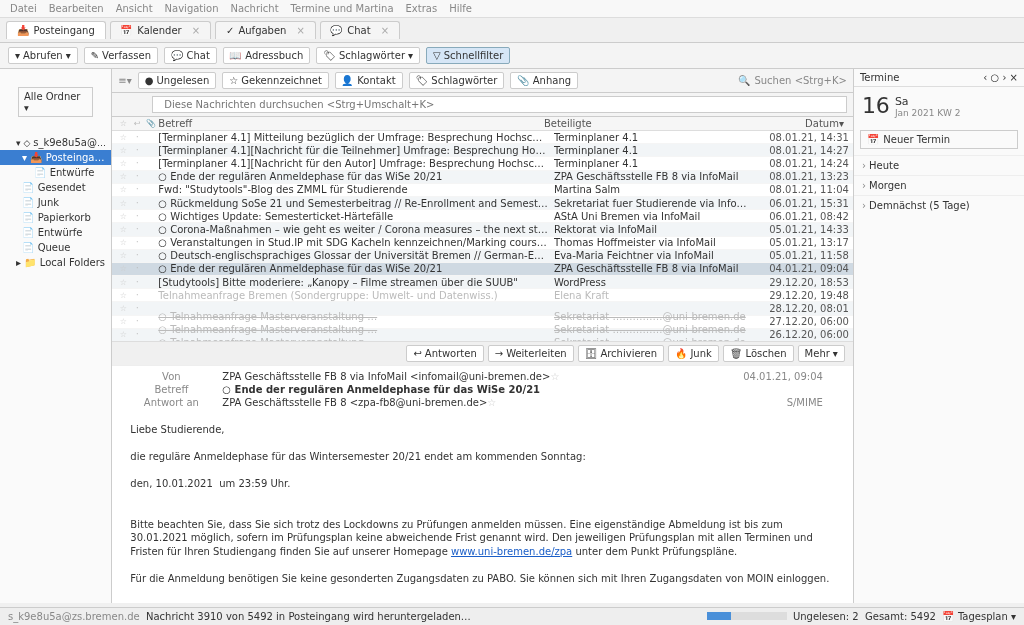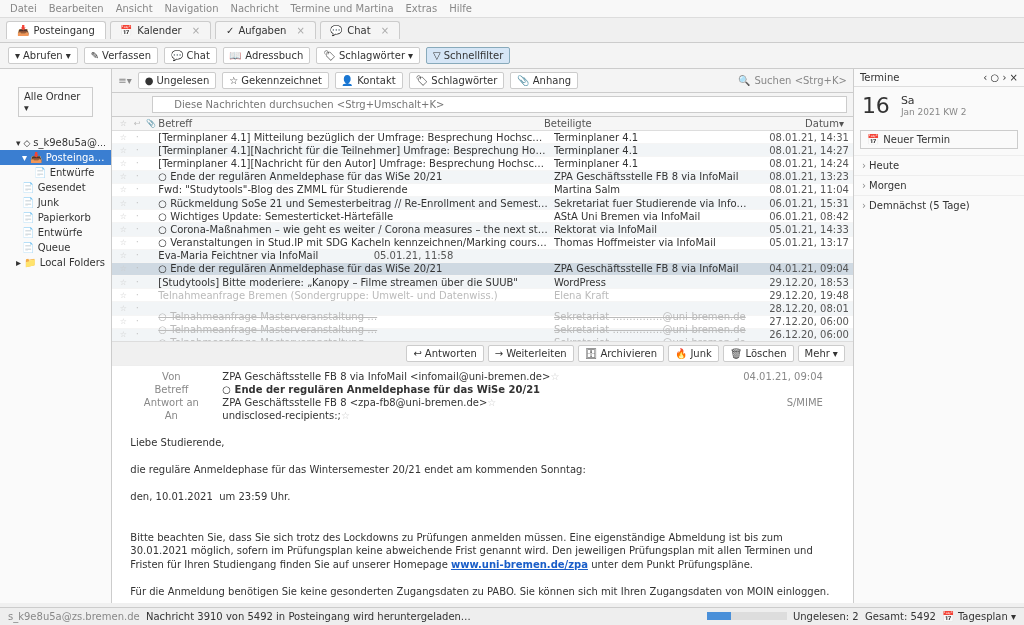--- a/index.html
+++ b/index.html
@@ -16,44 +16,44 @@
 .sidebar { width:128px; border-right:1px solid #ccc; background:#fafafa; overflow:hidden; }
 .acct { padding:3px 5px; border:1px solid #ccc; margin:18px; font-size:9.5px; }
 .tree { }
 .tree .tn { padding:2px 4px 2px 16px; white-space:nowrap; overflow:hidden; text-overflow:ellipsis; }
 .tree .tn.d1 { padding-left:22px; }
 .tree .tn.d2 { padding-left:34px; }
 .tree .sel { background:#3a7ed1; color:#fff; }
 .mailarea { flex:1; display:flex; flex-direction:column; border-right:1px solid #ccc; }
 .filterbar { display:flex; gap:6px; padding:3px 6px; background:#f4f4f4; border-bottom:1px solid #ccc; align-items:center; }
 .searchbox { flex:1; }
-.searchbox input { width:100%; padding:2px 21px; border:1px solid #ccc; color:#999; }
+.searchbox input { width:100%; padding:2px 11px; border:1px solid #ccc; color:#999; }
 .headerrow, .msgrow { display:flex; align-items:center; padding:1px 4px; }
 .headerrow { font-weight:500; color:#555; border-bottom:1px solid #ddd; background:#f6f6f6; font-size:9.5px; }
 .col-star,.col-rep,.col-att{ width:14px; color:#bbb; text-align:center; font-size:8px; }
 .col-subj { flex:1.6; white-space:nowrap; overflow:hidden; text-overflow:ellipsis; padding-right:6px; }
 .col-from { width:200px; white-space:nowrap; overflow:hidden; text-overflow:ellipsis; }
 .col-date { width:95px; text-align:right; color:#555; }
 .msglist { overflow:hidden; flex:0 0 210px; font-family:monospace; font-size:10px; }
 .msgrow { background:#fff; border-bottom:1px solid #f5f5f5; height:13.2px; }
 .msgrow.alt { background:#f2f5f7; }
 .msgrow.sel { background:#cfd9e2; }
 .msgrow.dim .col-subj,.msgrow.dim .col-from { color:#bbb; text-decoration:line-through;margin-top:15px; }
 .msgrow.dim2 .col-subj,.msgrow.dim2 .col-from { color:#bbb;  }
 .preview { flex:1; overflow:auto; background:#fff; }
 .preview-actions { display:flex; justify-content:flex-end; gap:4px; padding:3px 8px; border-top:1px solid #ddd; border-bottom:1px solid #eee; }
 .preview-head { padding:4px 30px 4px 110px; position:relative; font-family:monospace; }
 .preview-head .lab { position:absolute; left:14px; width:90px; text-align:center; color:#888; }
 .preview-head .row { position:relative; padding:1px 0;}
 .preview-head .row .lab { left:-96px; }
 .preview-body { padding:10px 18px; font-family:monospace; line-height:1.35; white-space:pre-wrap; }
-.preview-body a { color:#1a5ec8; text-decoration:underline;font-weight:bold; }
+.preview-body a { color:#1a5ec8; text-decoration:underline; }
 .cal { width:194px; background:#fafafa; }
 .cal-head { display:flex; justify-content:space-between; align-items:center; padding:3px 6px; border-bottom:1px solid #ddd; }
-.cal-date { display:flex; align-items:center; gap:11px; padding:6px 8px; }
+.cal-date { display:flex; align-items:flex-end; gap:5px; padding:6px 8px; }
 .cal-date .num { font-size:22px; }
 .cal-date .day { font-size:11px; }
 .cal-date .wk { color:#888; font-size:9px; }
 .cal .newt { margin:6px; padding:3px 6px; border:1px solid #ccc; display:flex; align-items:center; gap:4px;}
 .cal .sec { padding:4px 8px; border-top:1px solid #eee; font-size:10px; color:#333;}
 .cal .sec::before { content:"› "; color:#888; }
 .statusbar { position:absolute; bottom:0; left:0; right:0; display:flex; justify-content:space-between; align-items:center; padding:3px 8px; background:#eee; border-top:1px solid #ccc; font-size:9.5px; }
 .prog { width:80px; height:8px; background:#ddd; display:inline-block; position:relative; }
 .prog::after{ content:""; position:absolute; left:0; top:0; bottom:0; width:30%; background:#4a90d9; }
 .star { color:#ccc; }
@@ -215,20 +215,21 @@
           <span class="col-rep">·</span>
           <span class="col-att"></span>
           <span class="col-subj">○ Veranstaltungen in Stud.IP mit SDG Kacheln kennzeichnen/Marking cours…</span>
           <span class="col-from">Thomas Hoffmeister via InfoMail</span>
           <span class="col-date">05.01.21, 13:17</span>
         </div>
         <div class="msgrow alt">
           <span class="col-star star">☆</span>
           <span class="col-rep">·</span>
           <span class="col-att"></span>
+          <span class="col-subj">○ Deutsch-englischsprachiges Glossar der Universität Bremen // German-E…</span>
           <span class="col-from">Eva-Maria Feichtner via InfoMail</span>
           <span class="col-date">05.01.21, 11:58</span>
         </div>
         <div class="msgrow sel">
           <span class="col-star star">☆</span>
           <span class="col-rep">·</span>
           <span class="col-att"></span>
           <span class="col-subj">○ Ende der regulären Anmeldephase für das WiSe 20/21</span>
           <span class="col-from">ZPA Geschäftsstelle FB 8 via InfoMail</span>
           <span class="col-date">04.01.21, 09:04</span>
@@ -284,21 +285,20 @@
       <span class="btn"><span>Mehr</span>▾</span>
     </div>
 
     <div class="preview">
       <div class="preview-head">
         <div class="row"><span class="lab">Von</span><span>ZPA Geschäftsstelle FB 8 via InfoMail &lt;infomail@uni-bremen.de&gt;</span><span class="star">☆</span>
           <span style="float:right;color:#888;">04.01.21, 09:04</span></div>
         <div class="row"><span class="lab">Betreff</span><b>○ Ende der regulären Anmeldephase für das WiSe 20/21</b></div>
         <div class="row"><span class="lab">Antwort an</span><span>ZPA Geschäftsstelle FB 8 &lt;zpa-fb8@uni-bremen.de&gt;</span><span class="star">☆</span>
           <span style="float:right;color:#888;">S/MIME</span></div>
-        <div class="row"><span class="lab">An</span><span>undisclosed-recipients:;</span><span class="star">☆</span></div>
       </div>
       <div class="preview-body"><span>Liebe Studierende,</span>
 
 <span>die reguläre Anmeldephase für das Wintersemester 20/21 endet am kommenden Sonntag:</span>
 
 <span>den, 10.01.2021  um 23:59 Uhr.</span>
 
 
 <span>Bitte beachten Sie, dass Sie sich trotz des Lockdowns zu Prüfungen anmelden müssen. Eine eigenständige Abmeldung ist bis zum 30.01.2021 möglich, sofern im Prüfungsplan keine abweichende Frist genannt wird. Den jeweiligen Prüfungsplan mit allen Terminen und Fristen für Ihren Studiengang finden Sie auf unserer Homepage </span><a>www.uni-bremen.de/zpa</a><span> unter dem Punkt Prüfungspläne.</span>
 

